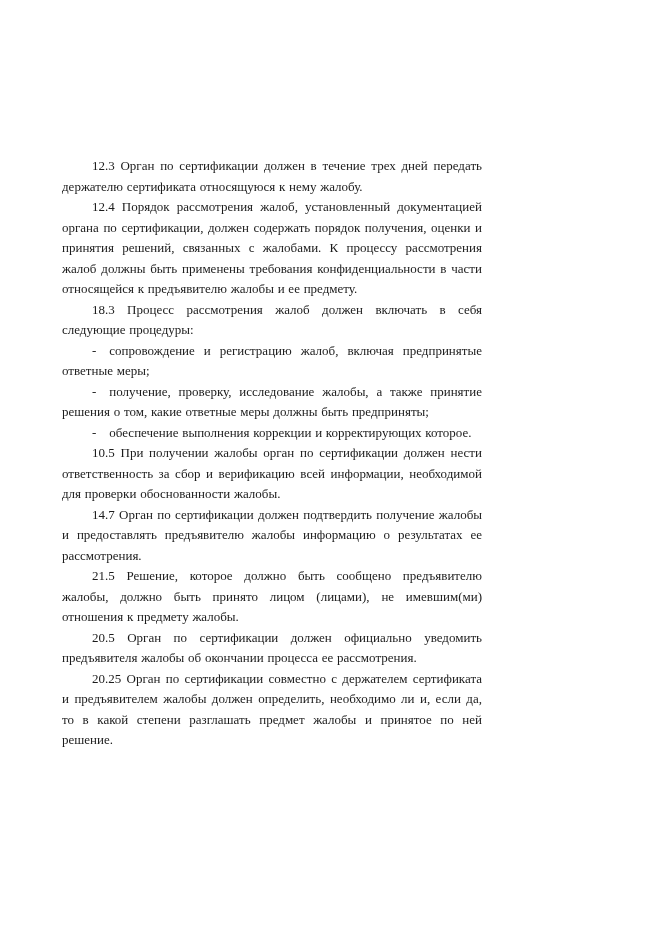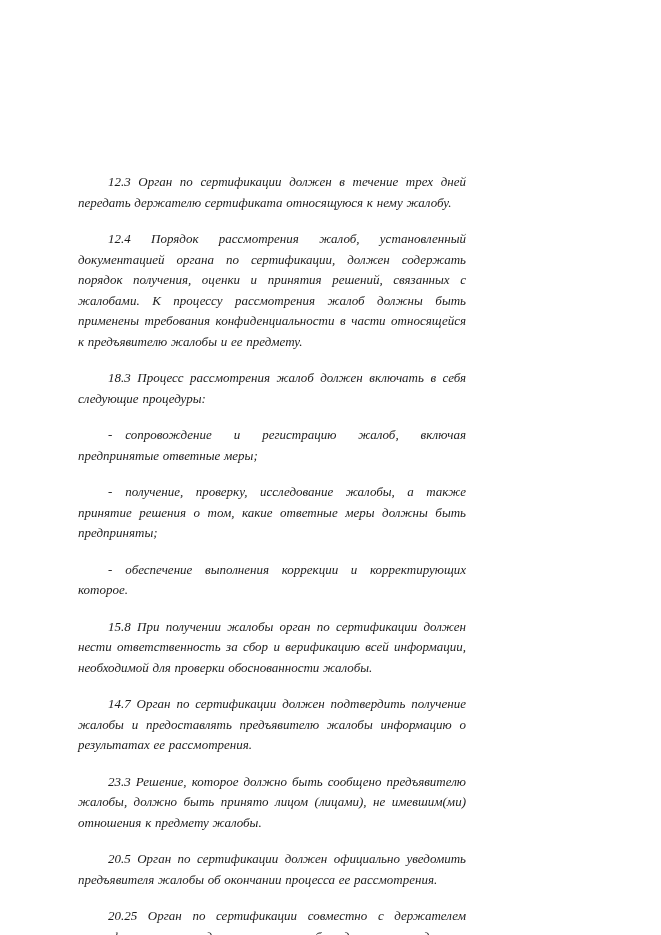--- a/index.html
+++ b/index.html
@@ -20,37 +20,36 @@
     left: 62px;
     top: 156px;
     width: 420px;
     color: #1b1b1b;
     font-size: 13px;
     line-height: 20.5px;
     text-align: justify;
     text-justify: inter-word;
   }
   .text-block p {
-    margin: 16px;
+    margin: 0;
     padding: 0;
     text-indent: 30px;
     word-spacing: 0.5px;
-    font-style: italic;
   }
 </style>
 </head>
 <body>
 
 <div class="page">
   <div class="text-block">
     <p>12.3 Орган по сертификации должен в течение трех дней передать держателю сертификата относящуюся к нему жалобу.</p>
     <p>12.4 Порядок рассмотрения жалоб, установленный документацией органа по сертификации, должен содержать порядок получения, оценки и принятия решений, связанных с жалобами. К процессу рассмотрения жалоб должны быть применены требования конфиденциальности в части относящейся к предъявителю жалобы и ее предмету.</p>
     <p>18.3 Процесс рассмотрения жалоб должен включать в себя следующие процедуры:</p>
     <p>- сопровождение и регистрацию жалоб, включая предпринятые ответные меры;</p>
     <p>- получение, проверку, исследование жалобы, а также принятие решения о том, какие ответные меры должны быть предприняты;</p>
     <p>- обеспечение выполнения коррекции и корректирующих которое.</p>
-    <p>15.8 При получении жалобы орган по сертификации должен нести ответственность за сбор и верификацию всей информации, необходимой для проверки обоснованности жалобы.</p>
+    <p>10.5 При получении жалобы орган по сертификации должен нести ответственность за сбор и верификацию всей информации, необходимой для проверки обоснованности жалобы.</p>
     <p>14.7 Орган по сертификации должен подтвердить получение жалобы и предоставлять предъявителю жалобы информацию о результатах ее рассмотрения.</p>
-    <p>23.3 Решение, которое должно быть сообщено предъявителю жалобы, должно быть принято лицом (лицами), не имевшим(ми) отношения к предмету жалобы.</p>
+    <p>21.5 Решение, которое должно быть сообщено предъявителю жалобы, должно быть принято лицом (лицами), не имевшим(ми) отношения к предмету жалобы.</p>
     <p>20.5 Орган по сертификации должен официально уведомить предъявителя жалобы об окончании процесса ее рассмотрения.</p>
     <p>20.25 Орган по сертификации совместно с держателем сертификата и предъявителем жалобы должен определить, необходимо ли и, если да, то в какой степени разглашать предмет жалобы и принятое по ней решение.</p>
   </div>
 </div>
 
 </body></html>

